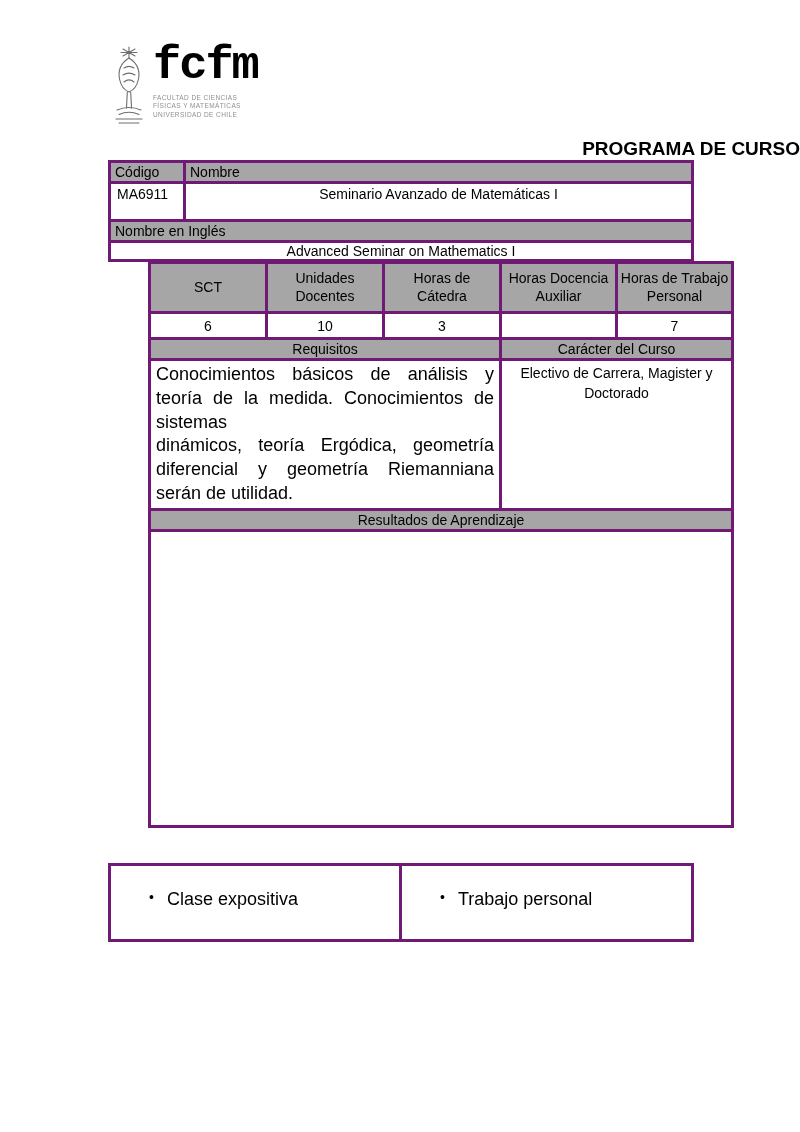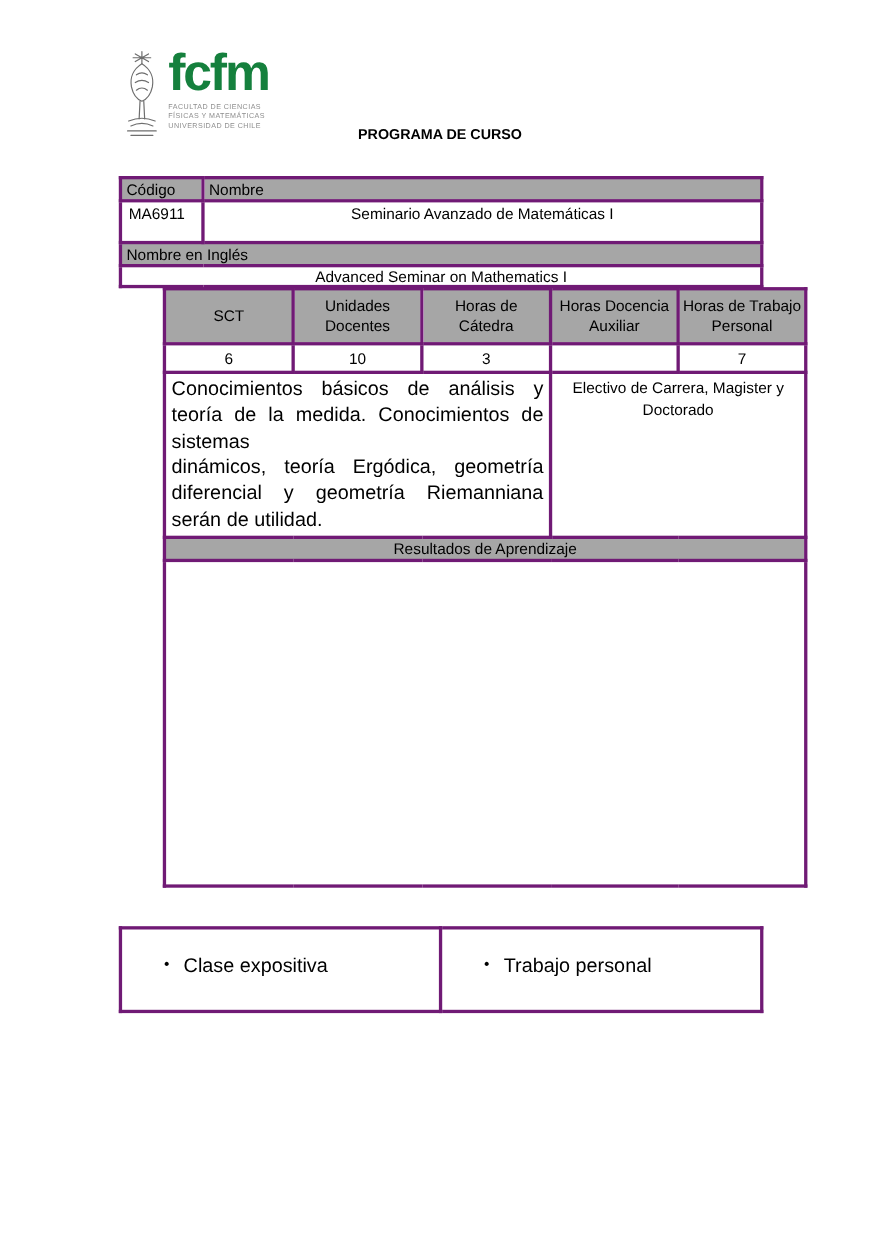--- a/index.html
+++ b/index.html
@@ -8,29 +8,30 @@
     width:800px; height:1132px; position:relative;
     font-family:"Liberation Sans", sans-serif; color:#000;
   }
   .page { position:absolute; inset:0; }
 
   
   .logo { position:absolute; left:112px; top:44px; display:flex; align-items:flex-start; }
   .emblem { margin-right:7px; margin-top:2px; }
   .brandwrap { display:flex; flex-direction:column; }
   .brand {
-    color:#15803d; font-size:47px; font-weight:bold; line-height:0.95;
+    color:#000000; font-size:47px; font-weight:bold; line-height:0.95;
     letter-spacing:-2px;
+    font-family:Liberation Mono, monospace;
   }
   .caption { margin-top:5px; font-size:6.5px; color:#8f8f8f; line-height:1.35; letter-spacing:0.4px; }
 
   
   .doc-title {
-    position:absolute; top:114px; left:0; width:100%;
-    text-align:center; font-weight:bold; font-size:13px;
+    position:absolute; top:138px; left:0; width:100%;
+    text-align:right; font-weight:bold; font-size:19px;
   }
 
   
   .tables { position:absolute; left:108px; top:160px; width:583px; }
   table { border-collapse:collapse; width:583px; table-layout:fixed; }
   td, th { border:3px solid #701a75; font-size:14px; font-weight:normal; vertical-align:middle; overflow:hidden; }
   .hdr { background:#a6a6a6; }
   .hdr-left  { text-align:left; padding:1px 4px; height:18px; }
   .hdr-center{ text-align:center; padding:1px 2px; }
 
@@ -129,20 +130,24 @@
         <th class="hdr hdr-center">Horas Docencia Auxiliar</th>
         <th class="hdr hdr-center">Horas de Trabajo Personal</th>
       </tr>
       <tr class="row-course-vals">
         <td>6</td>
         <td>10</td>
         <td>3</td>
         <td></td>
         <td>7</td>
       </tr>
+      <tr style="height:18px;">
+        <th class="hdr hdr-center" colspan="3">Requisitos</th>
+        <th class="hdr hdr-center" colspan="2">Carácter del Curso</th>
+      </tr>
       <tr class="req-row">
         <td class="req-content" colspan="3">
           <p>Conocimientos básicos de análisis y teoría de la medida. Conocimientos de sistemas</p>
           <p>dinámicos, teoría Ergódica, geometría diferencial y geometría Riemanniana serán de utilidad.</p>
         </td>
         <td class="char-content" colspan="2">Electivo de Carrera, Magister y Doctorado</td>
       </tr>
       <tr style="height:18px;">
         <th class="hdr hdr-center" colspan="5">Resultados de Aprendizaje</th>
       </tr>

